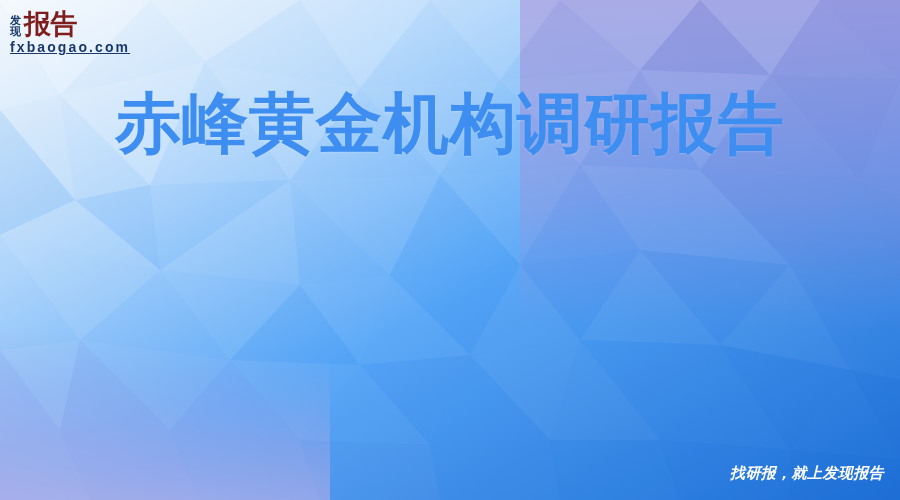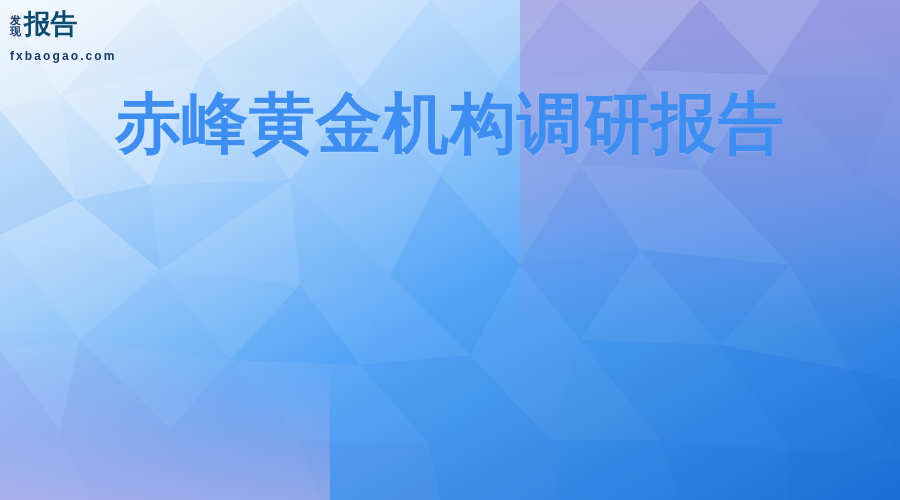--- a/index.html
+++ b/index.html
@@ -56,33 +56,34 @@
   .logo-stack span {
     font-size: 11px;
     font-weight: 700;
     color: #1a3a6b;
     letter-spacing: 0;
     font-family: "Liberation Sans", "DejaVu Sans", sans-serif;
   }
   .logo-big {
     font-size: 27px;
     font-weight: 900;
-    color: #0c4a6e;
+    color: #7f1d1d;
     line-height: 1;
     letter-spacing: -0.5px;
     font-family: "Liberation Sans", "DejaVu Sans", sans-serif;
     margin-top: 16px;
   }
   .logo-url {
-    margin-top: 11px;
-    font-size: 12px;
+    margin-top: 1px;
+    font-size: 14px;
     font-weight: 700;
     color: #1a3a6b;
     letter-spacing: 2.1px;
     font-family: "Liberation Sans", "DejaVu Sans", sans-serif;
+    text-decoration: underline;
   }
 
   
   #title {
     position: absolute;
     left: 0;
     right: 0;
     top: 88px;
     text-align: center;
     font-size: 66px;
@@ -250,14 +251,15 @@
         <span>现</span>
       </div>
       <div class="logo-big">报告</div>
     </div>
     <div class="logo-url">fxbaogao.com</div>
   </div>
 
   <div id="title">赤峰黄金机构调研报告</div>
 
 
+  <div id="tagline">找研报，就上发现报告</div>
 
 </div>
 
 </body></html>

